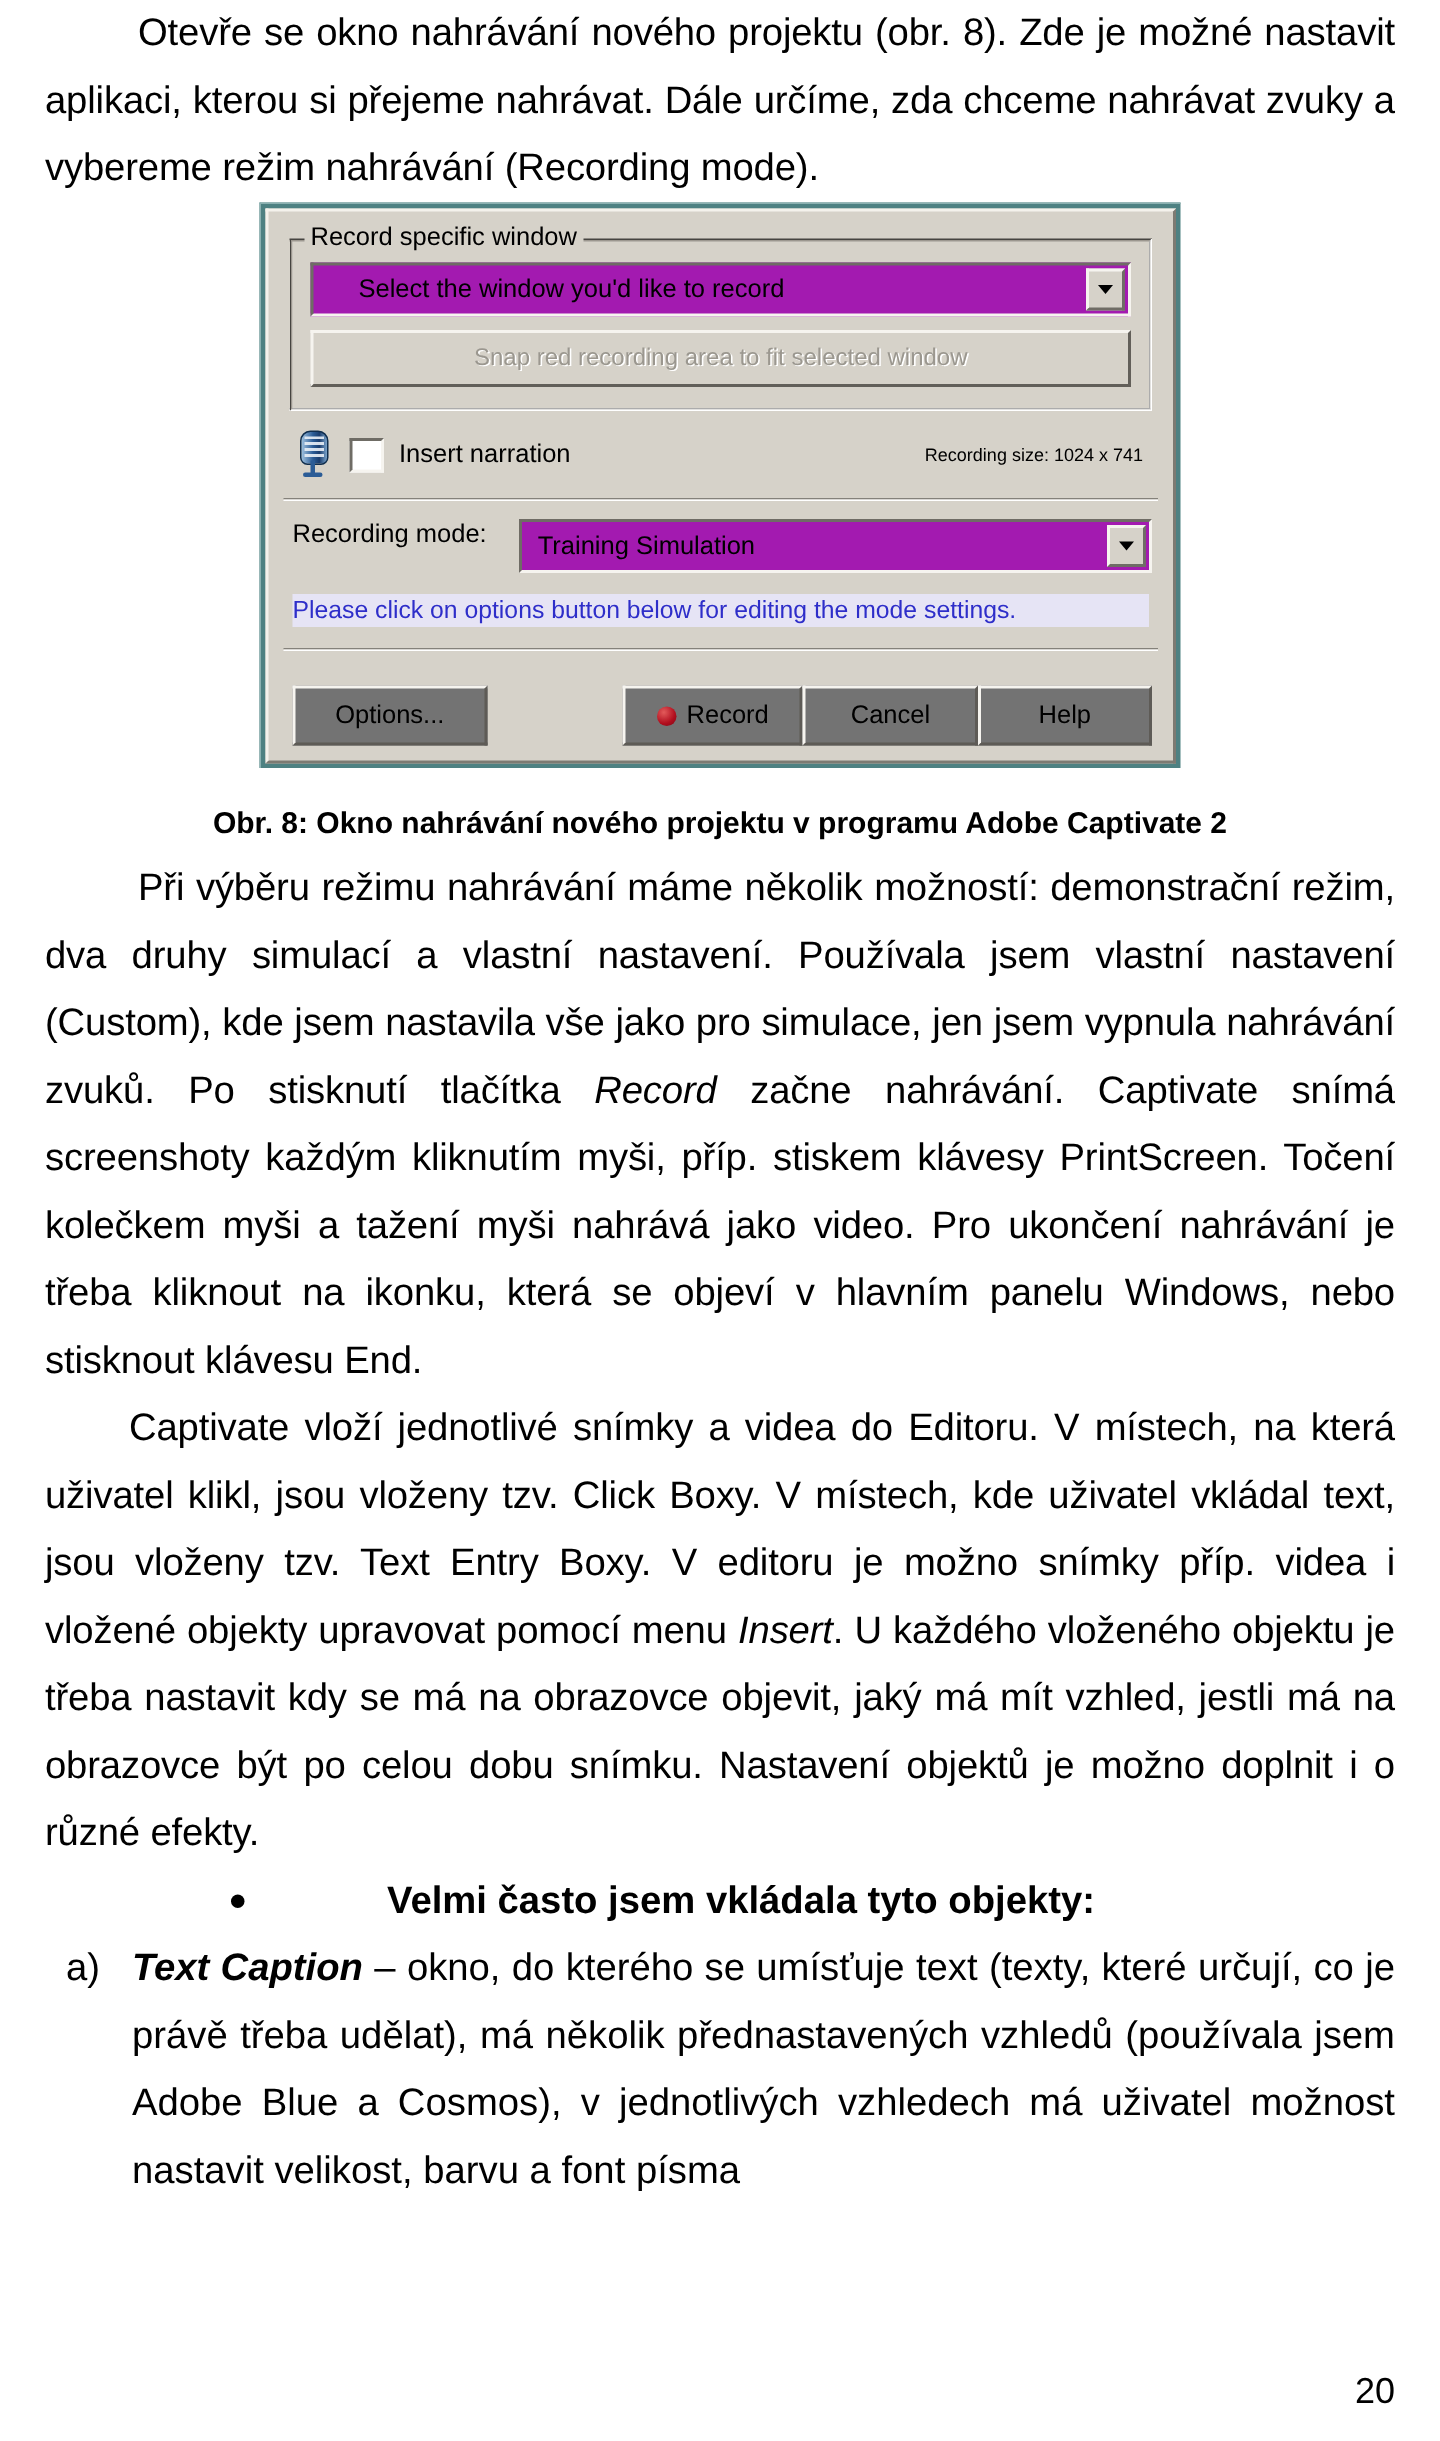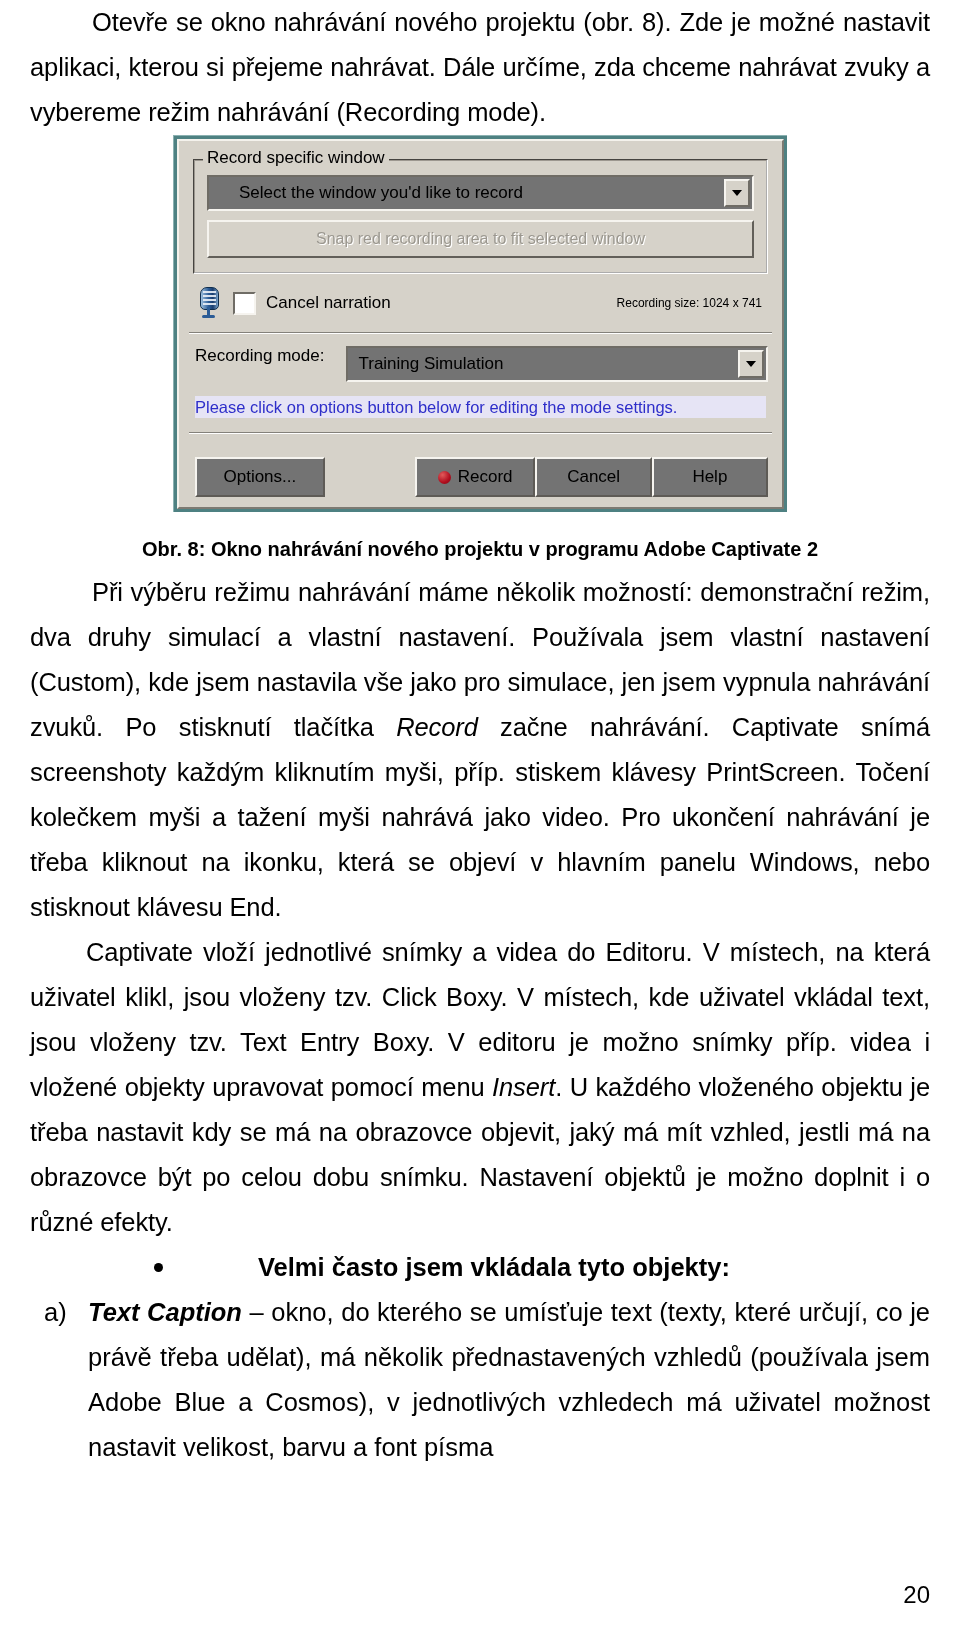--- a/index.html
+++ b/index.html
@@ -90,21 +90,21 @@
     left: 8px;
     background: #d4d0c8;
     padding: 0 4px;
     font-size: 17px;
     line-height: 19px;
     color: #000;
   }
 
   .combo {
     height: 32px;
-    background: #737373;
+    background: #a21caf;
     border: 2px solid;
     border-color: #6f6c66 #f4f2ed #f4f2ed #6f6c66;
     display: flex;
     align-items: center;
     position: relative;
     margin-bottom: 9px;
   }
   .combo-text {
     font-size: 17px;
     padding-left: 30px;
@@ -350,21 +350,21 @@
             <div class="btn-disabled">Snap red recording area to fit selected window</div>
           </div>
 
           <div class="narration-row">
             <span class="mic-icon">
               <span class="cap"></span>
               <span class="stem"></span>
               <span class="base"></span>
             </span>
             <span class="checkbox"></span>
-            <span class="narration-label">Cancel narration</span>
+            <span class="narration-label">Insert narration</span>
             <span class="rec-size">Recording size: 1024 x 741</span>
           </div>
 
           <div class="sep"></div>
 
           <div class="mode-row">
             <span class="mode-label">Recording mode:</span>
             <span class="combo mode-combo">
               <span class="combo-text">Training Simulation</span>
               <span class="combo-arrow">

